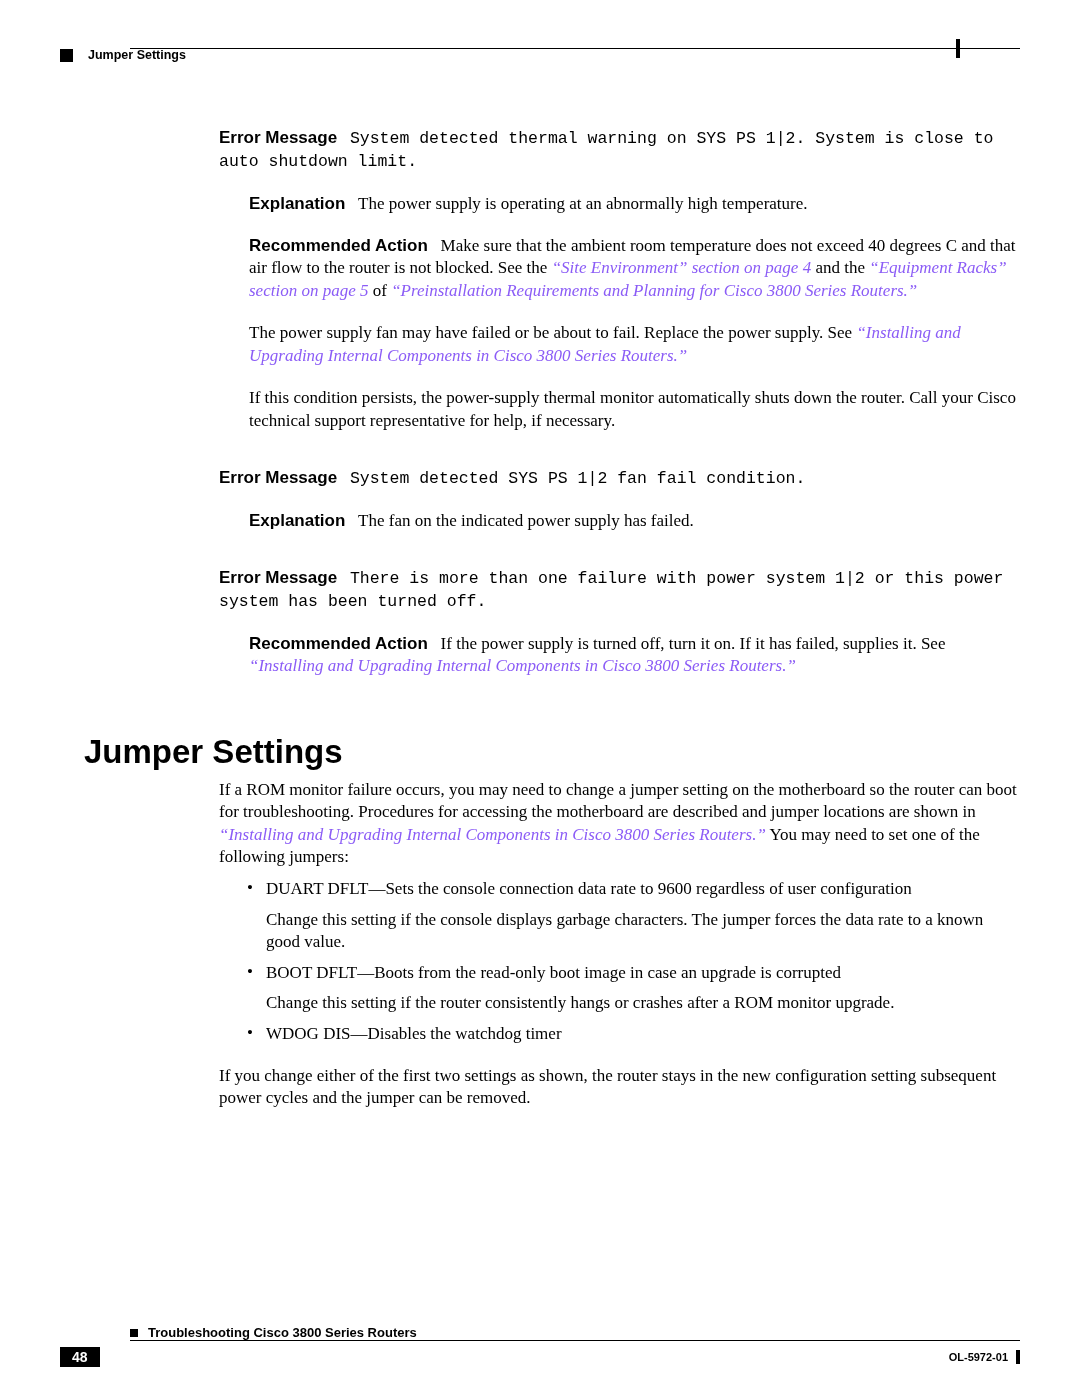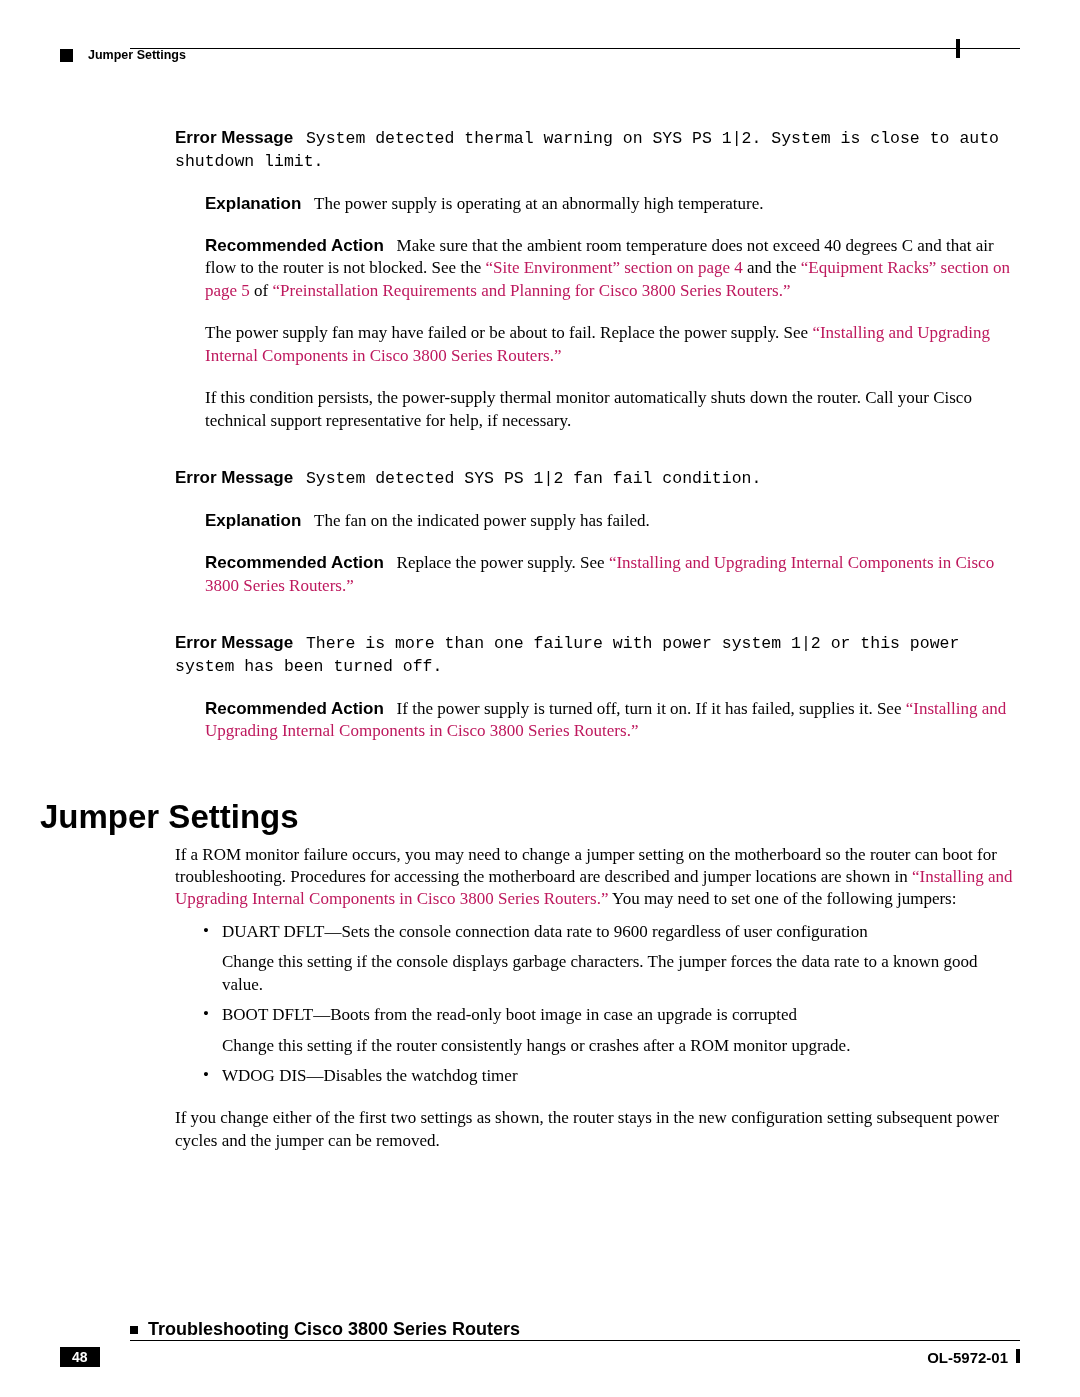--- a/index.html
+++ b/index.html
@@ -5,47 +5,47 @@
   * { margin: 0; padding: 0; box-sizing: border-box; }
   body { background: #fff; font-family: 'Times New Roman', Times, serif; font-size: 17px; color: #000; width: 1080px; height: 1397px; position: relative; }
   .page { position: relative; width: 100%; height: 100%; padding: 35px 0 0 0; }
   
   .header { position: relative; padding: 0 60px 0 60px; }
   .header-line { border-top: 1px solid #000; position: absolute; top: 0; left: 130px; right: 60px; }
   .tick-right { position: absolute; right: 60px; top: -10px; width: 4px; height: 19px; background: #000; }
   .header-content { display: flex; align-items: center; margin-top: 13px; font-family: Arial, Helvetica, sans-serif; font-weight: bold; font-size: 12.5px; color: #000; }
   .black-sq-lg { width: 13px; height: 13px; background: #000; margin-right: 15px; }
   
-  .content { padding: 30px 60px 0 40px; }
+  .content { padding: 30px 60px 0 84px; }
   .indent { margin-left: 135px; }
   .indent2 { margin-left: 165px; }
   
   .block { margin-top: 35px; }
   .para { margin-top: 20px; line-height: 1.32; }
   
   .label-sans { font-family: Arial, Helvetica, sans-serif; font-weight: bold; }
   .mono { font-family: 'Courier New', Courier, monospace; font-size: 16.5px; }
   
-  .link { color: #be185d; }
+  .link { color: #8b5cf6; font-style: italic; }
   
   h1 { font-family: Arial, Helvetica, sans-serif; font-weight: bold; font-size: 33px; margin-top: 55px; margin-left: 0; }
   
   .bullet-list { margin-top: 10px; }
   .bullet-item { display: flex; margin-top: 8px; }
   .bullet-dot { width: 22px; flex-shrink: 0; padding-left: 3px;}
   .bullet-body { flex: 1; line-height: 1.32; }
   .bullet-follow { margin-top: 8px; margin-left: 22px; line-height: 1.32; }
   
   .footer { position: absolute; left: 0; right: 0; bottom: 30px; }
   .footer-line { border-top: 1px solid #000; margin-left: 130px; margin-right: 60px; }
-  .footer-title { font-family: Arial, Helvetica, sans-serif; font-weight: bold; font-size: 18px; position: relative; margin-left: 130px; margin-top: -22px; display:flex; align-items:center;}
+  .footer-title { font-family: Arial, Helvetica, sans-serif; font-weight: bold; font-size: 13px; position: relative; margin-left: 130px; margin-top: -22px; display:flex; align-items:center;}
   .black-sq-sm { width: 8px; height: 8px; background: #000; margin-right: 10px; }
   .footer-bottom { display: flex; justify-content: space-between; align-items: center; margin-top: 6px; padding: 0 60px; }
   .page-num { background: #000000; color: #fff; font-family: Arial, Helvetica, sans-serif; font-weight: bold; font-size: 14px; padding: 2px 12px; }
-  .doc-id { font-family: Arial, Helvetica, sans-serif; font-weight: bold; font-size: 15px; display:flex; align-items:flex-start;margin-left:44px; }
+  .doc-id { font-family: Arial, Helvetica, sans-serif; font-weight: bold; font-size: 11px; display:flex; align-items:center;margin-left:44px; }
   .tick-small { width: 4px; height: 14px; background: #000; margin-left: 8px; }
 </style>
 </head>
 <body>
 
 <div class="page">
 
   <div class="header">
     <div class="header-line">
         <div class="tick-right"></div>
@@ -82,24 +82,20 @@
     <div class="block indent">
       <div class="para" style="margin-top:0;">
         <span class="label-sans">Error Message</span>
         <span>&nbsp;&nbsp;</span><span class="mono">System detected SYS PS 1|2 fan fail condition.</span>
       </div>
     </div>
     <div class="indent2">
       <div class="para">
         <span class="label-sans">Explanation</span>
         <span>&nbsp;&nbsp;</span><span>The fan on the indicated power supply has failed.</span>
-      </div>
-      <div class="para">
-        <span class="label-sans">Recommended Action</span>
-        <span>&nbsp;&nbsp;</span><span>Replace the power supply. See </span><span class="link">“Installing and Upgrading Internal Components in Cisco 3800 Series Routers.”</span>
       </div>
     </div>
 
     <div class="block indent">
       <div class="para" style="margin-top:0;">
         <span class="label-sans">Error Message</span>
         <span>&nbsp;&nbsp;</span><span class="mono">There is more than one failure with power system 1|2 or this power system has been turned off.</span>
       </div>
     </div>
     <div class="indent2">

